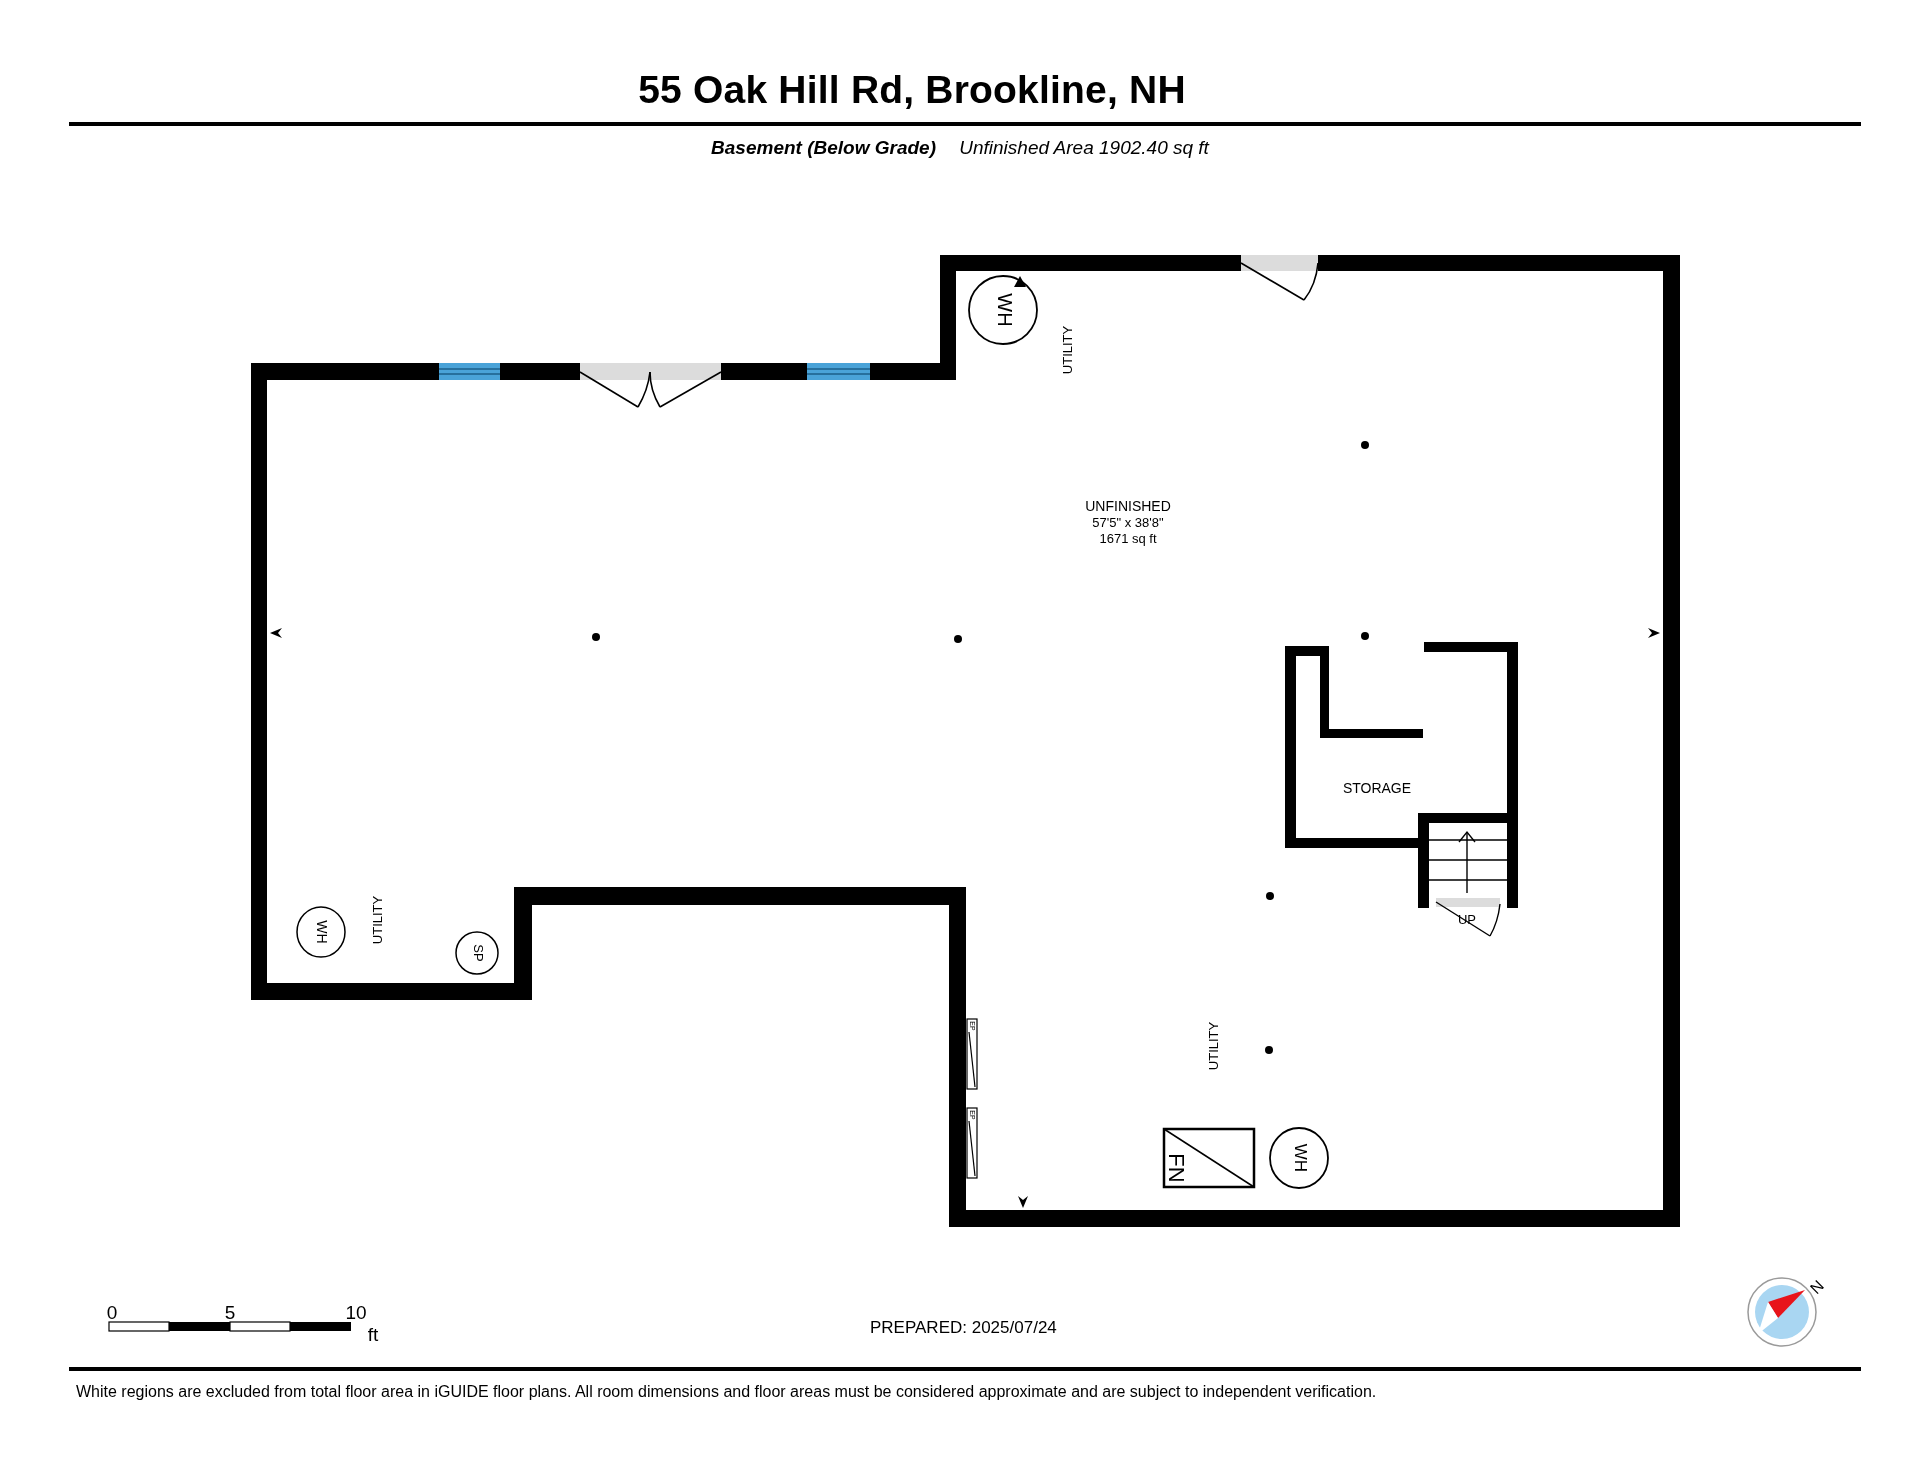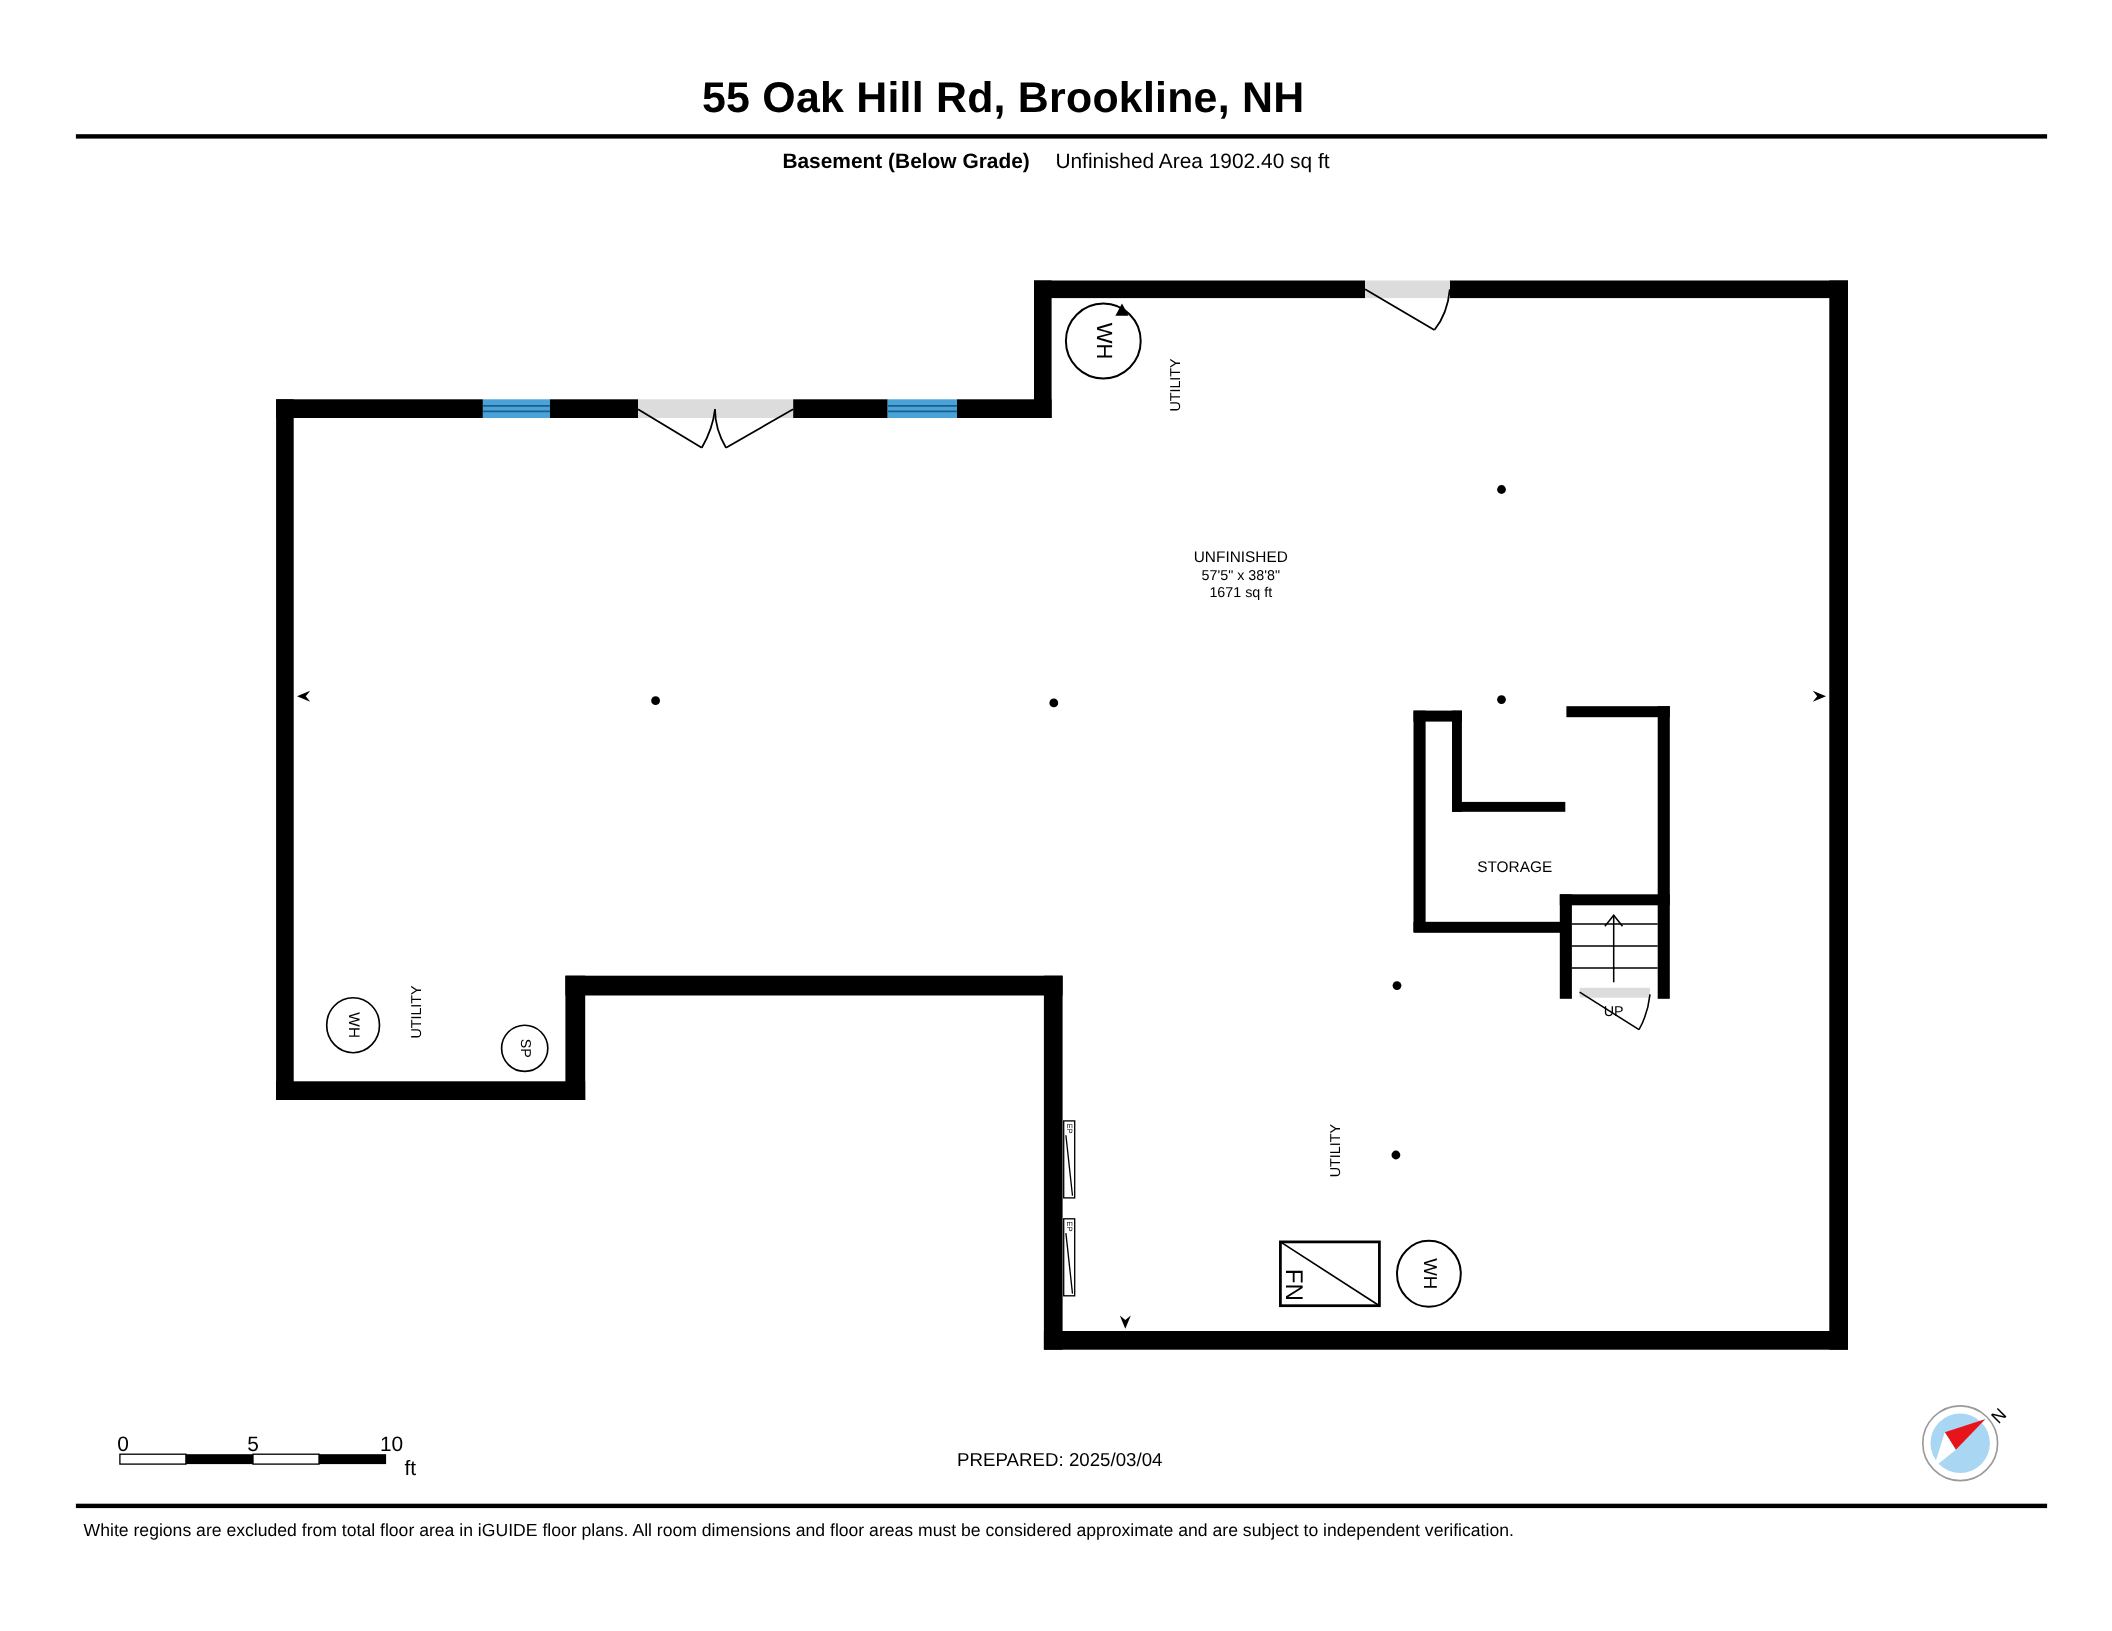--- a/index.html
+++ b/index.html
@@ -1,21 +1,21 @@
 <!DOCTYPE html>
 <html><head>
 <meta charset="utf-8">
 <style>
   html, body { margin: 0; padding: 0; background: #ffffff; }
   body { width: 1920px; height: 1483px; position: relative; overflow: hidden;
          font-family: "Liberation Sans", sans-serif; color: #000; }
   .title { position: absolute; left: 0; width: 1824px; top: 68px; text-align: center;
            font-size: 39px; font-weight: bold; letter-spacing: 0.2px; }
   .rule { position: absolute; left: 69px; width: 1792px; height: 4px; background: #000; }
-  .subtitle { position: absolute; left: 0; width: 1920px; top: 137px; text-align: center; font-size: 19px; }
+  .subtitle { position: absolute; left: 0; width: 1920px; top: 137px; text-align: center; font-size: 19px; font-style: italic; }
   .subtitle .level { font-weight: bold; margin-right: 18px; }
   .prepared { position: absolute; left: 870px; top: 1318px; font-size: 17px; }
   .disclaimer { position: absolute; left: 76px; top: 1383px; font-size: 16px; text-align: right; }
   svg.plan { position: absolute; left: 0; top: 0; }
   .lbl { font-family: "Liberation Sans", sans-serif; fill: #000; }
 </style>
 </head>
 <body>
 
 <div class="title">55 Oak Hill Rd, Brookline, NH</div>
@@ -176,15 +176,15 @@
 
   <g>
     <circle cx="1782" cy="1312" r="34" fill="#fff" stroke="#9a9a9a" stroke-width="1.5"></circle>
     <circle cx="1782" cy="1312" r="27" fill="#a9d6f2"></circle>
     <polygon points="1805,1290 1778,1318 1768,1302" fill="#e8141b"></polygon>
     <polygon points="1758,1334 1778,1318 1768,1302" fill="#ffffff"></polygon>
     <text class="lbl" x="1818" y="1292" font-size="16" text-anchor="middle" transform="rotate(-45 1818 1288)">N</text>
   </g>
 </svg>
 
-<div class="prepared">PREPARED: 2025/03/04</div>
+<div class="prepared">PREPARED: 2025/07/24</div>
 <div class="rule" style="top:1367px;"></div>
 <div class="disclaimer">White regions are excluded from total floor area in iGUIDE floor plans. All room dimensions and floor areas must be considered approximate and are subject to independent verification.</div>
 
 </body></html>

